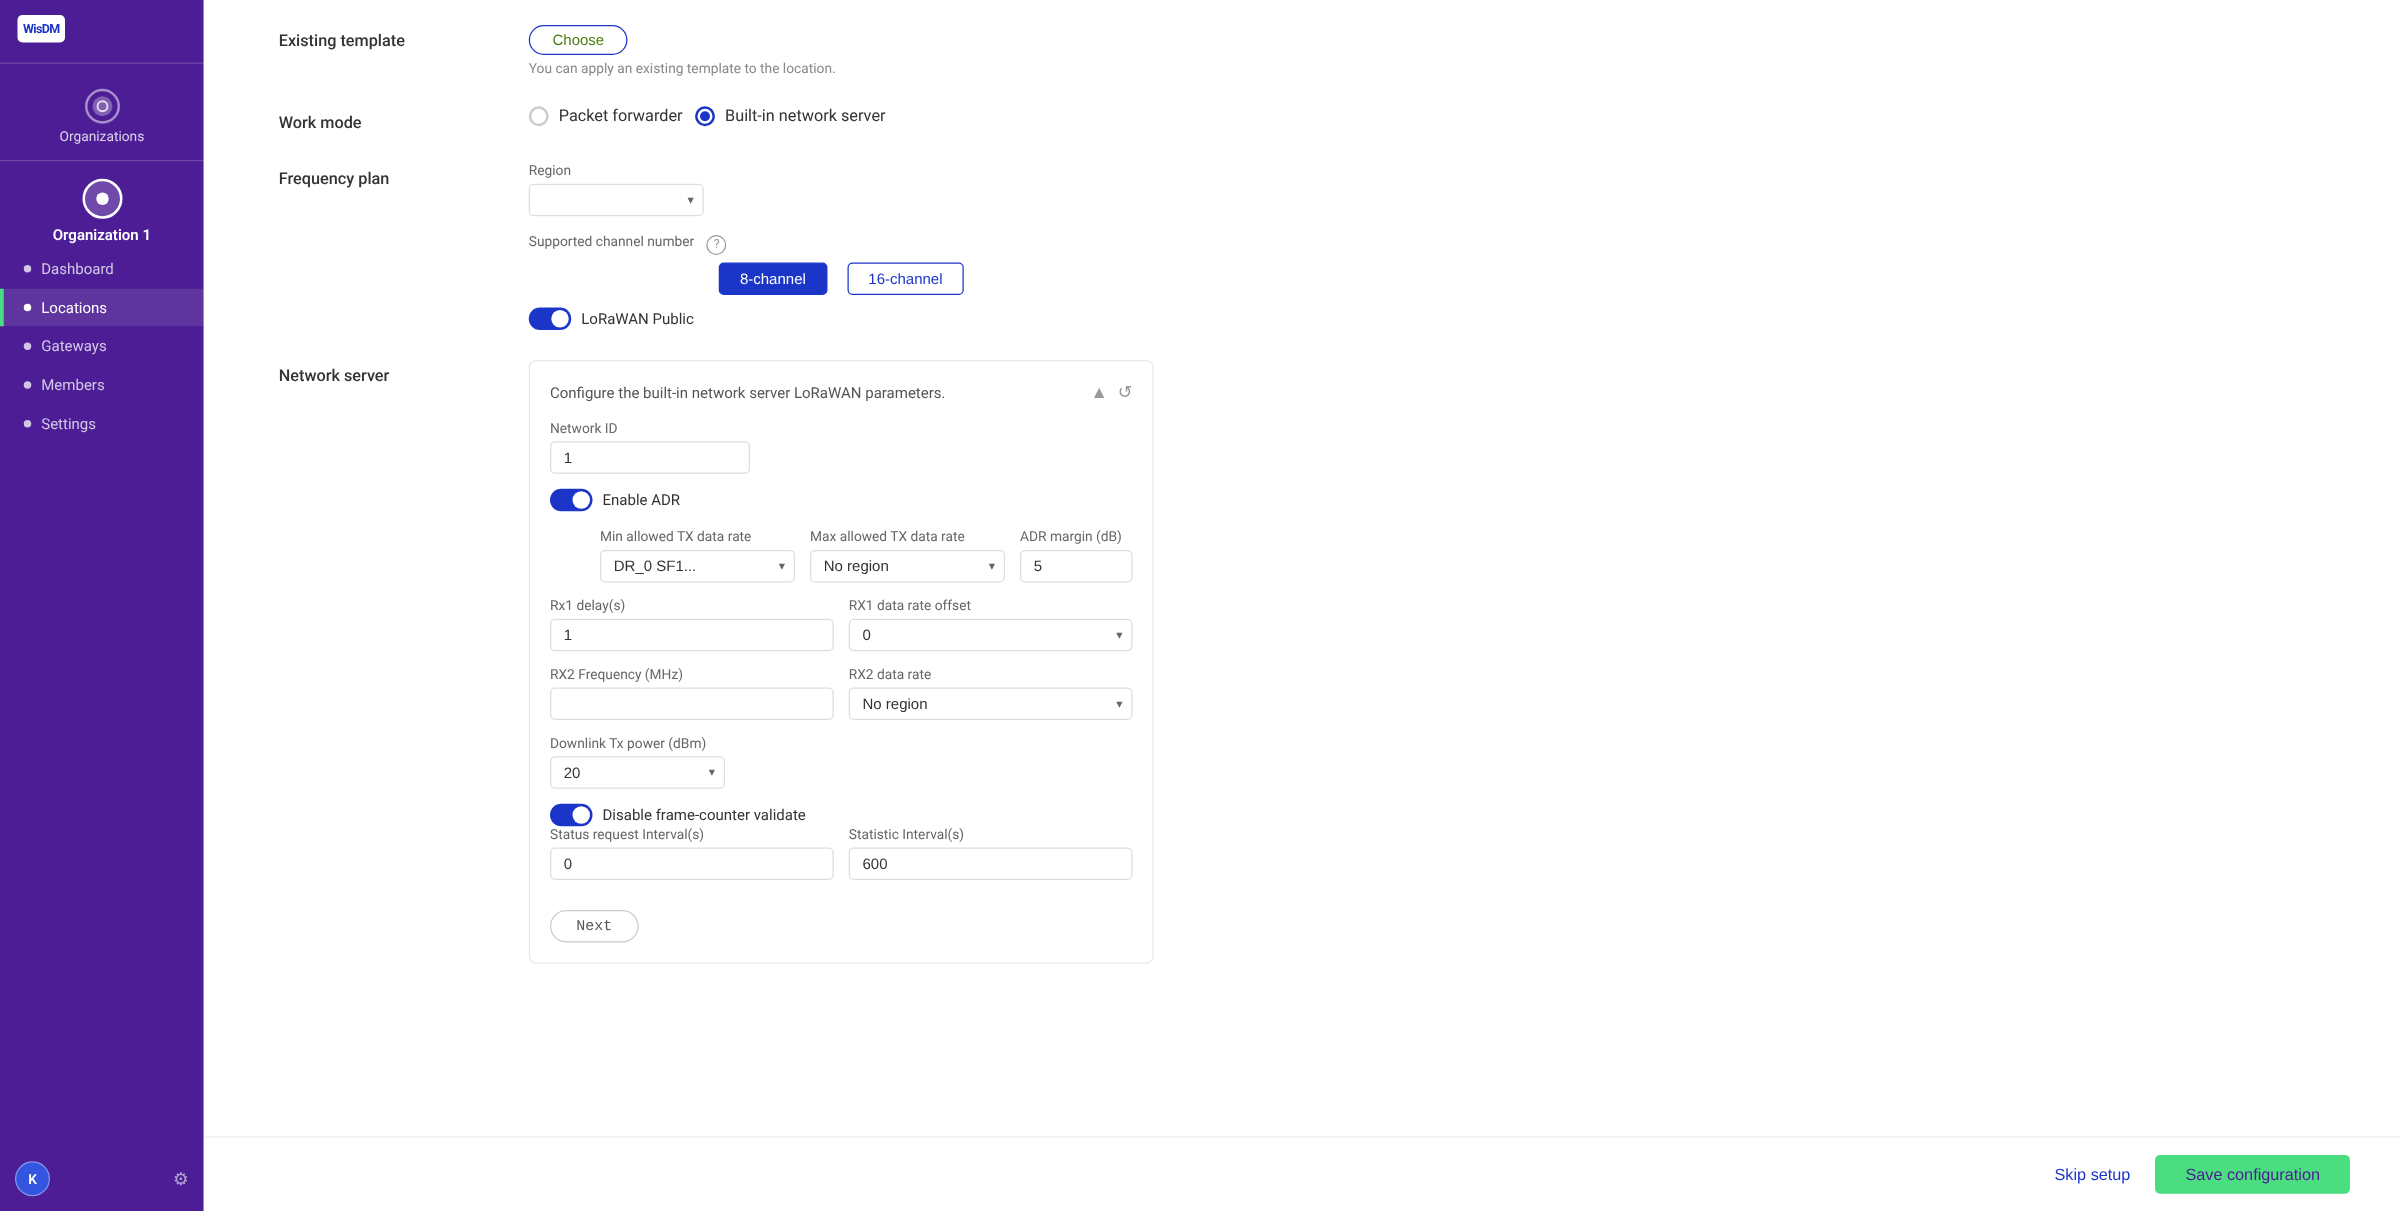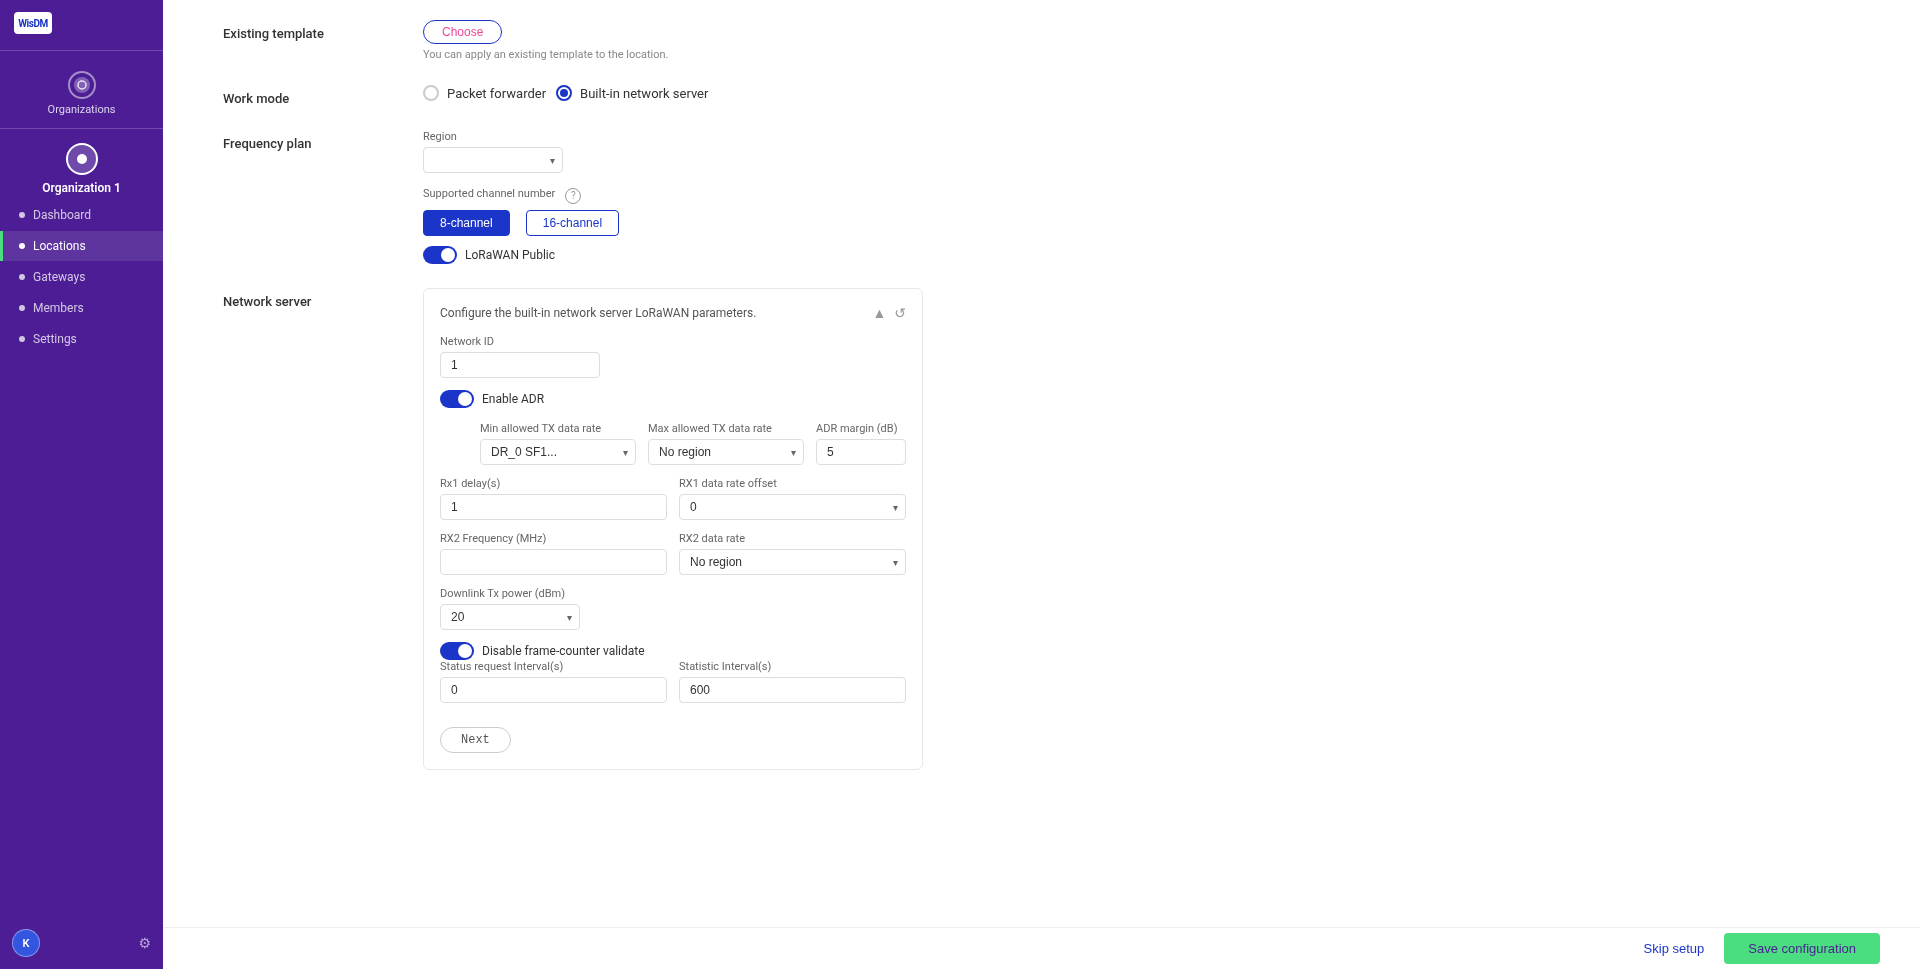--- a/index.html
+++ b/index.html
@@ -169,21 +169,21 @@
     .hint-text {
       font-size: 11px;
       color: #888;
       margin-top: 4px;
     }
 
     
     .choose-btn {
       border: 1px solid #1a35c8;
       background: white;
-      color: #ec4899;
+      color: #4d7c0f;
       padding: 4px 18px;
       border-radius: 14px;
       font-size: 12px;
       cursor: pointer;
     }
 
     
     .radio-group { display: flex; flex-direction: row; gap: 10px; }
     .radio-item { display: flex; align-items: center; gap: 8px; font-size: 13px; color: #333; cursor: pointer; }
     .radio-circle {
@@ -226,21 +226,21 @@
     }
     .chevron-down {
       position: absolute;
       right: 8px; top: 50%;
       transform: translateY(-50%);
       pointer-events: none;
       font-size: 10px;
       color: #666;
     }
 
-    .channel-group { display: flex; gap: 16px; margin-top: 6px; }
+    .channel-group { display: flex; gap: 16px; margin-top: 6px; justify-content: center; }
     .channel-btn {
       padding: 5px 16px;
       border: 1px solid #1a35c8;
       border-radius: 4px;
       font-size: 12px;
       cursor: pointer;
       background: white;
       color: #1a35c8;
     }
     .channel-btn.active {
@@ -320,21 +320,21 @@
       padding: 5px 20px;
       border-radius: 14px;
       font-size: 12px;
       cursor: pointer;
       margin-top: 12px;
       font-family: Liberation Mono, monospace;
     }
 
     
     .footer {
-      height: 42px;
+      height: 60px;
       background: white;
       border-top: 1px solid #eee;
       display: flex;
       align-items: center;
       justify-content: flex-end;
       padding: 0 40px;
       gap: 20px;
       flex-shrink: 0;
     }
     .skip-btn {

